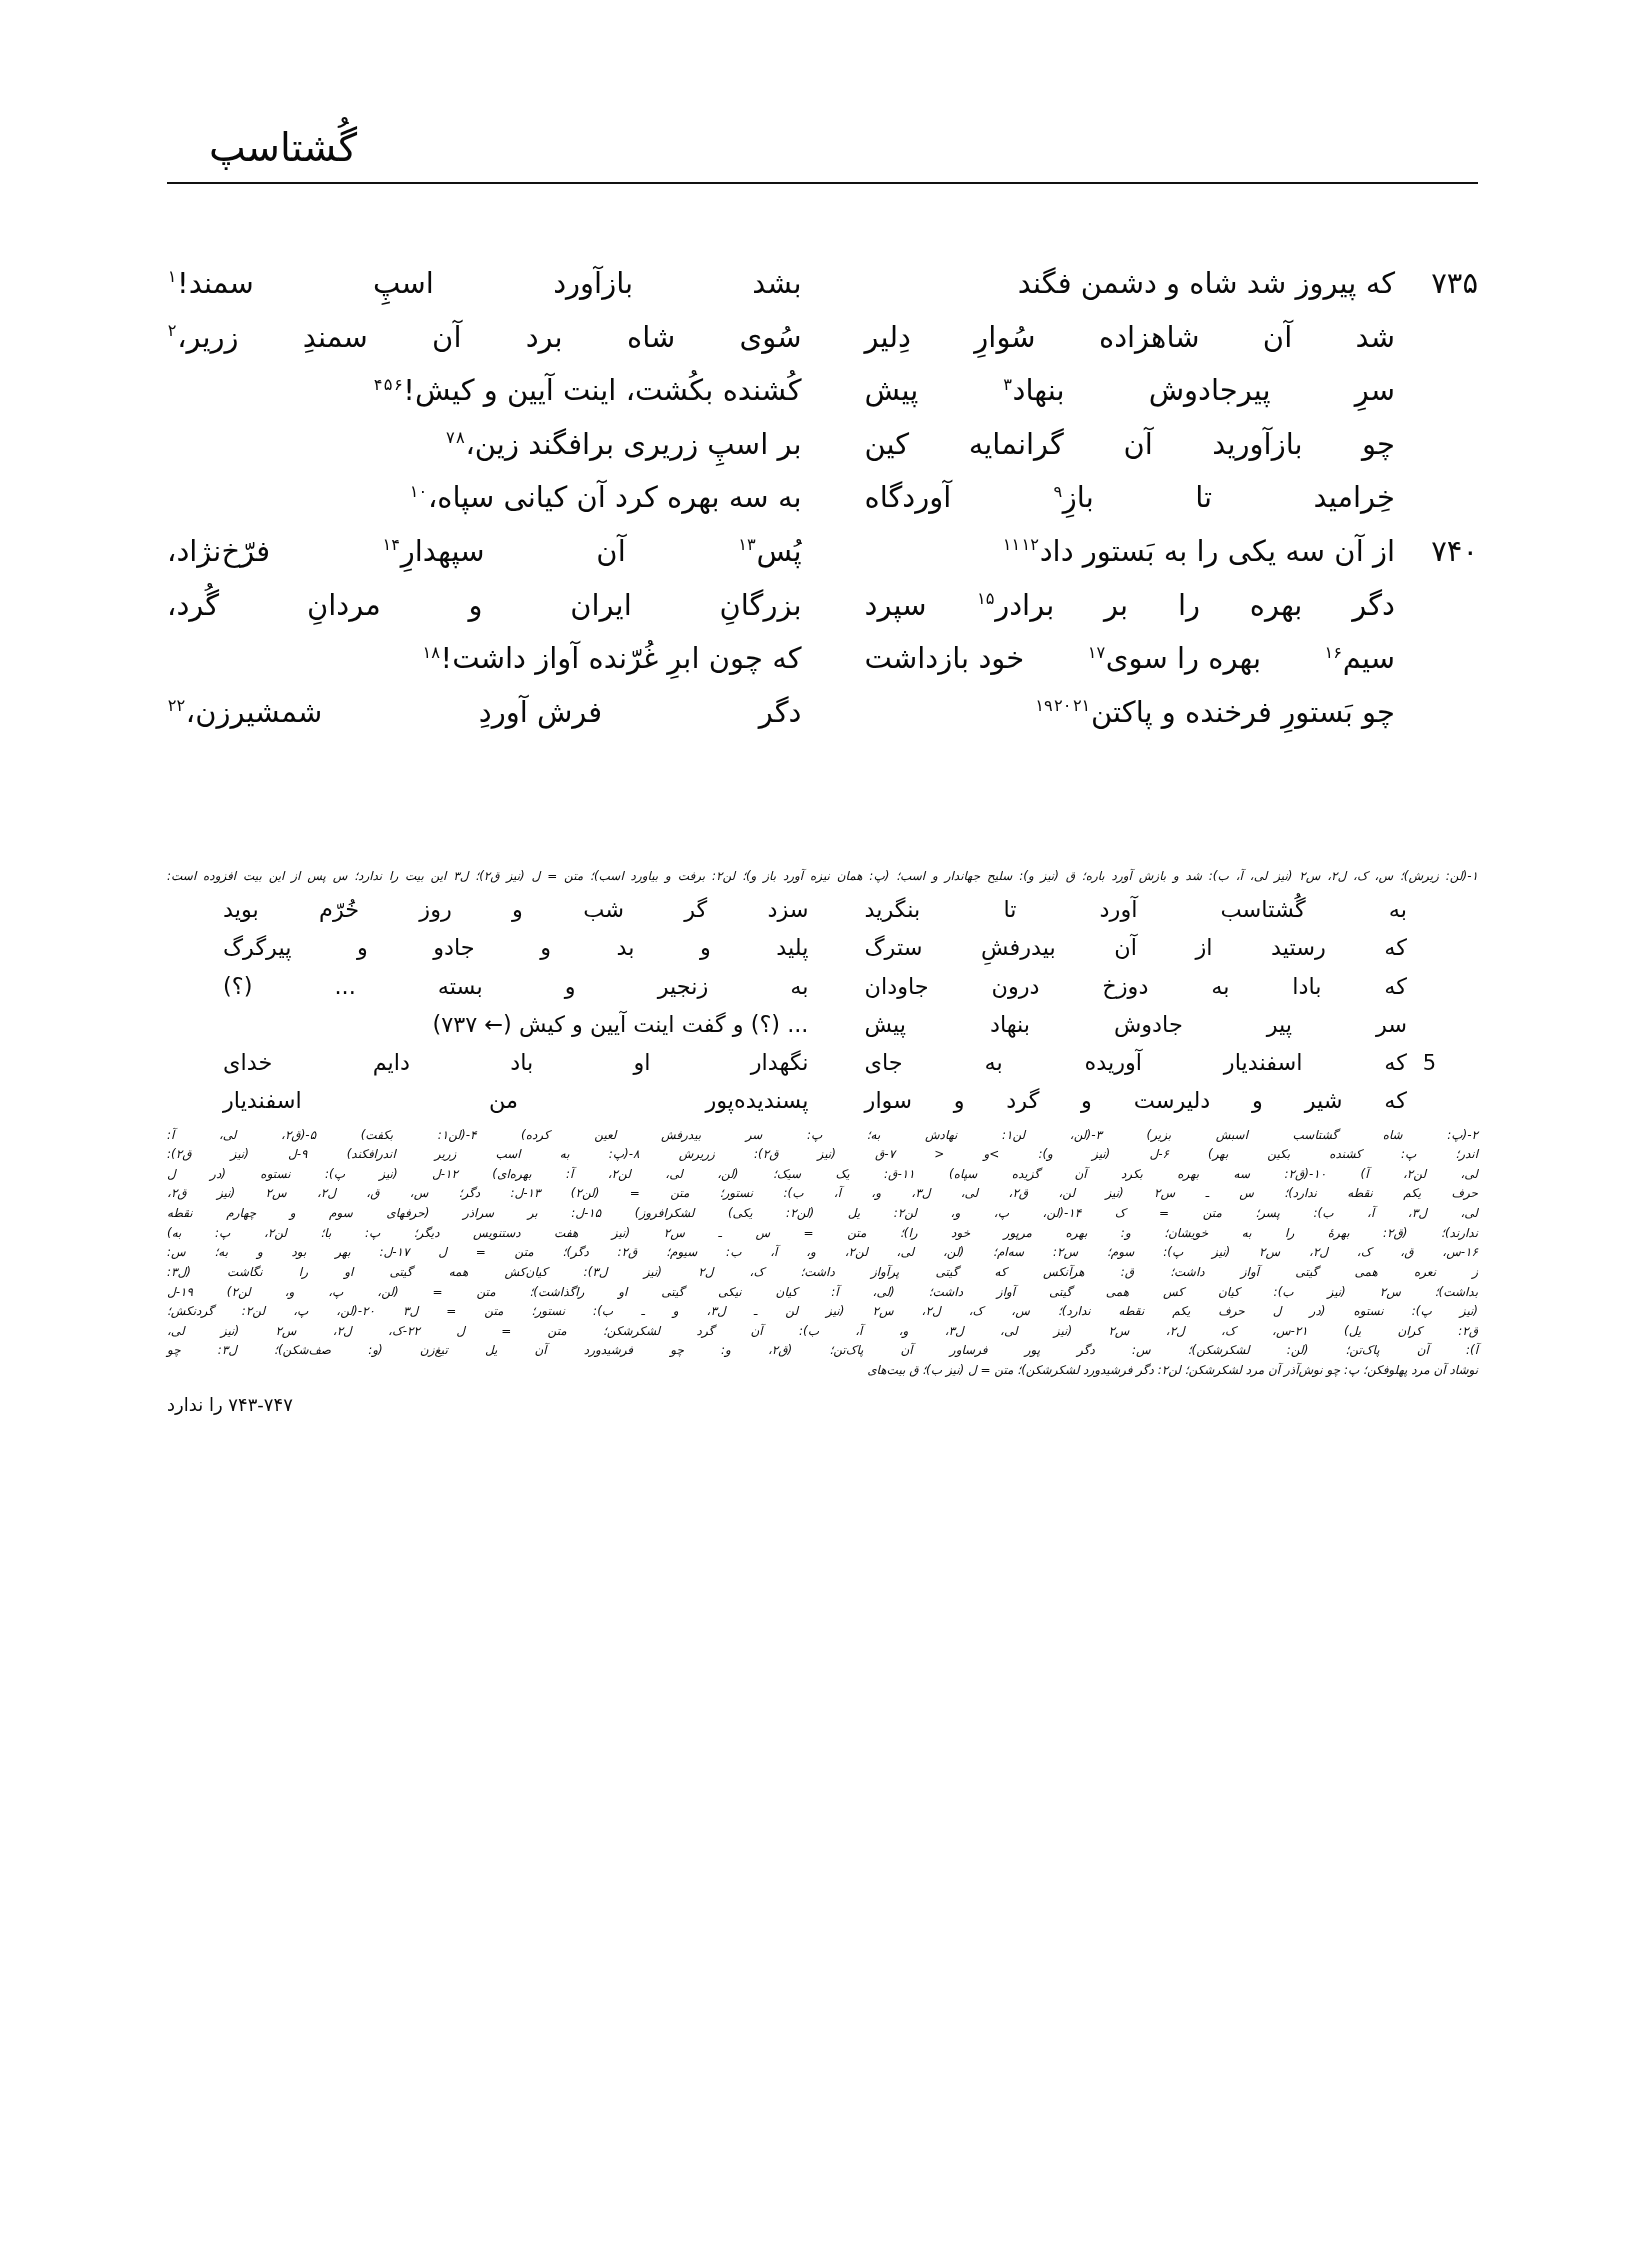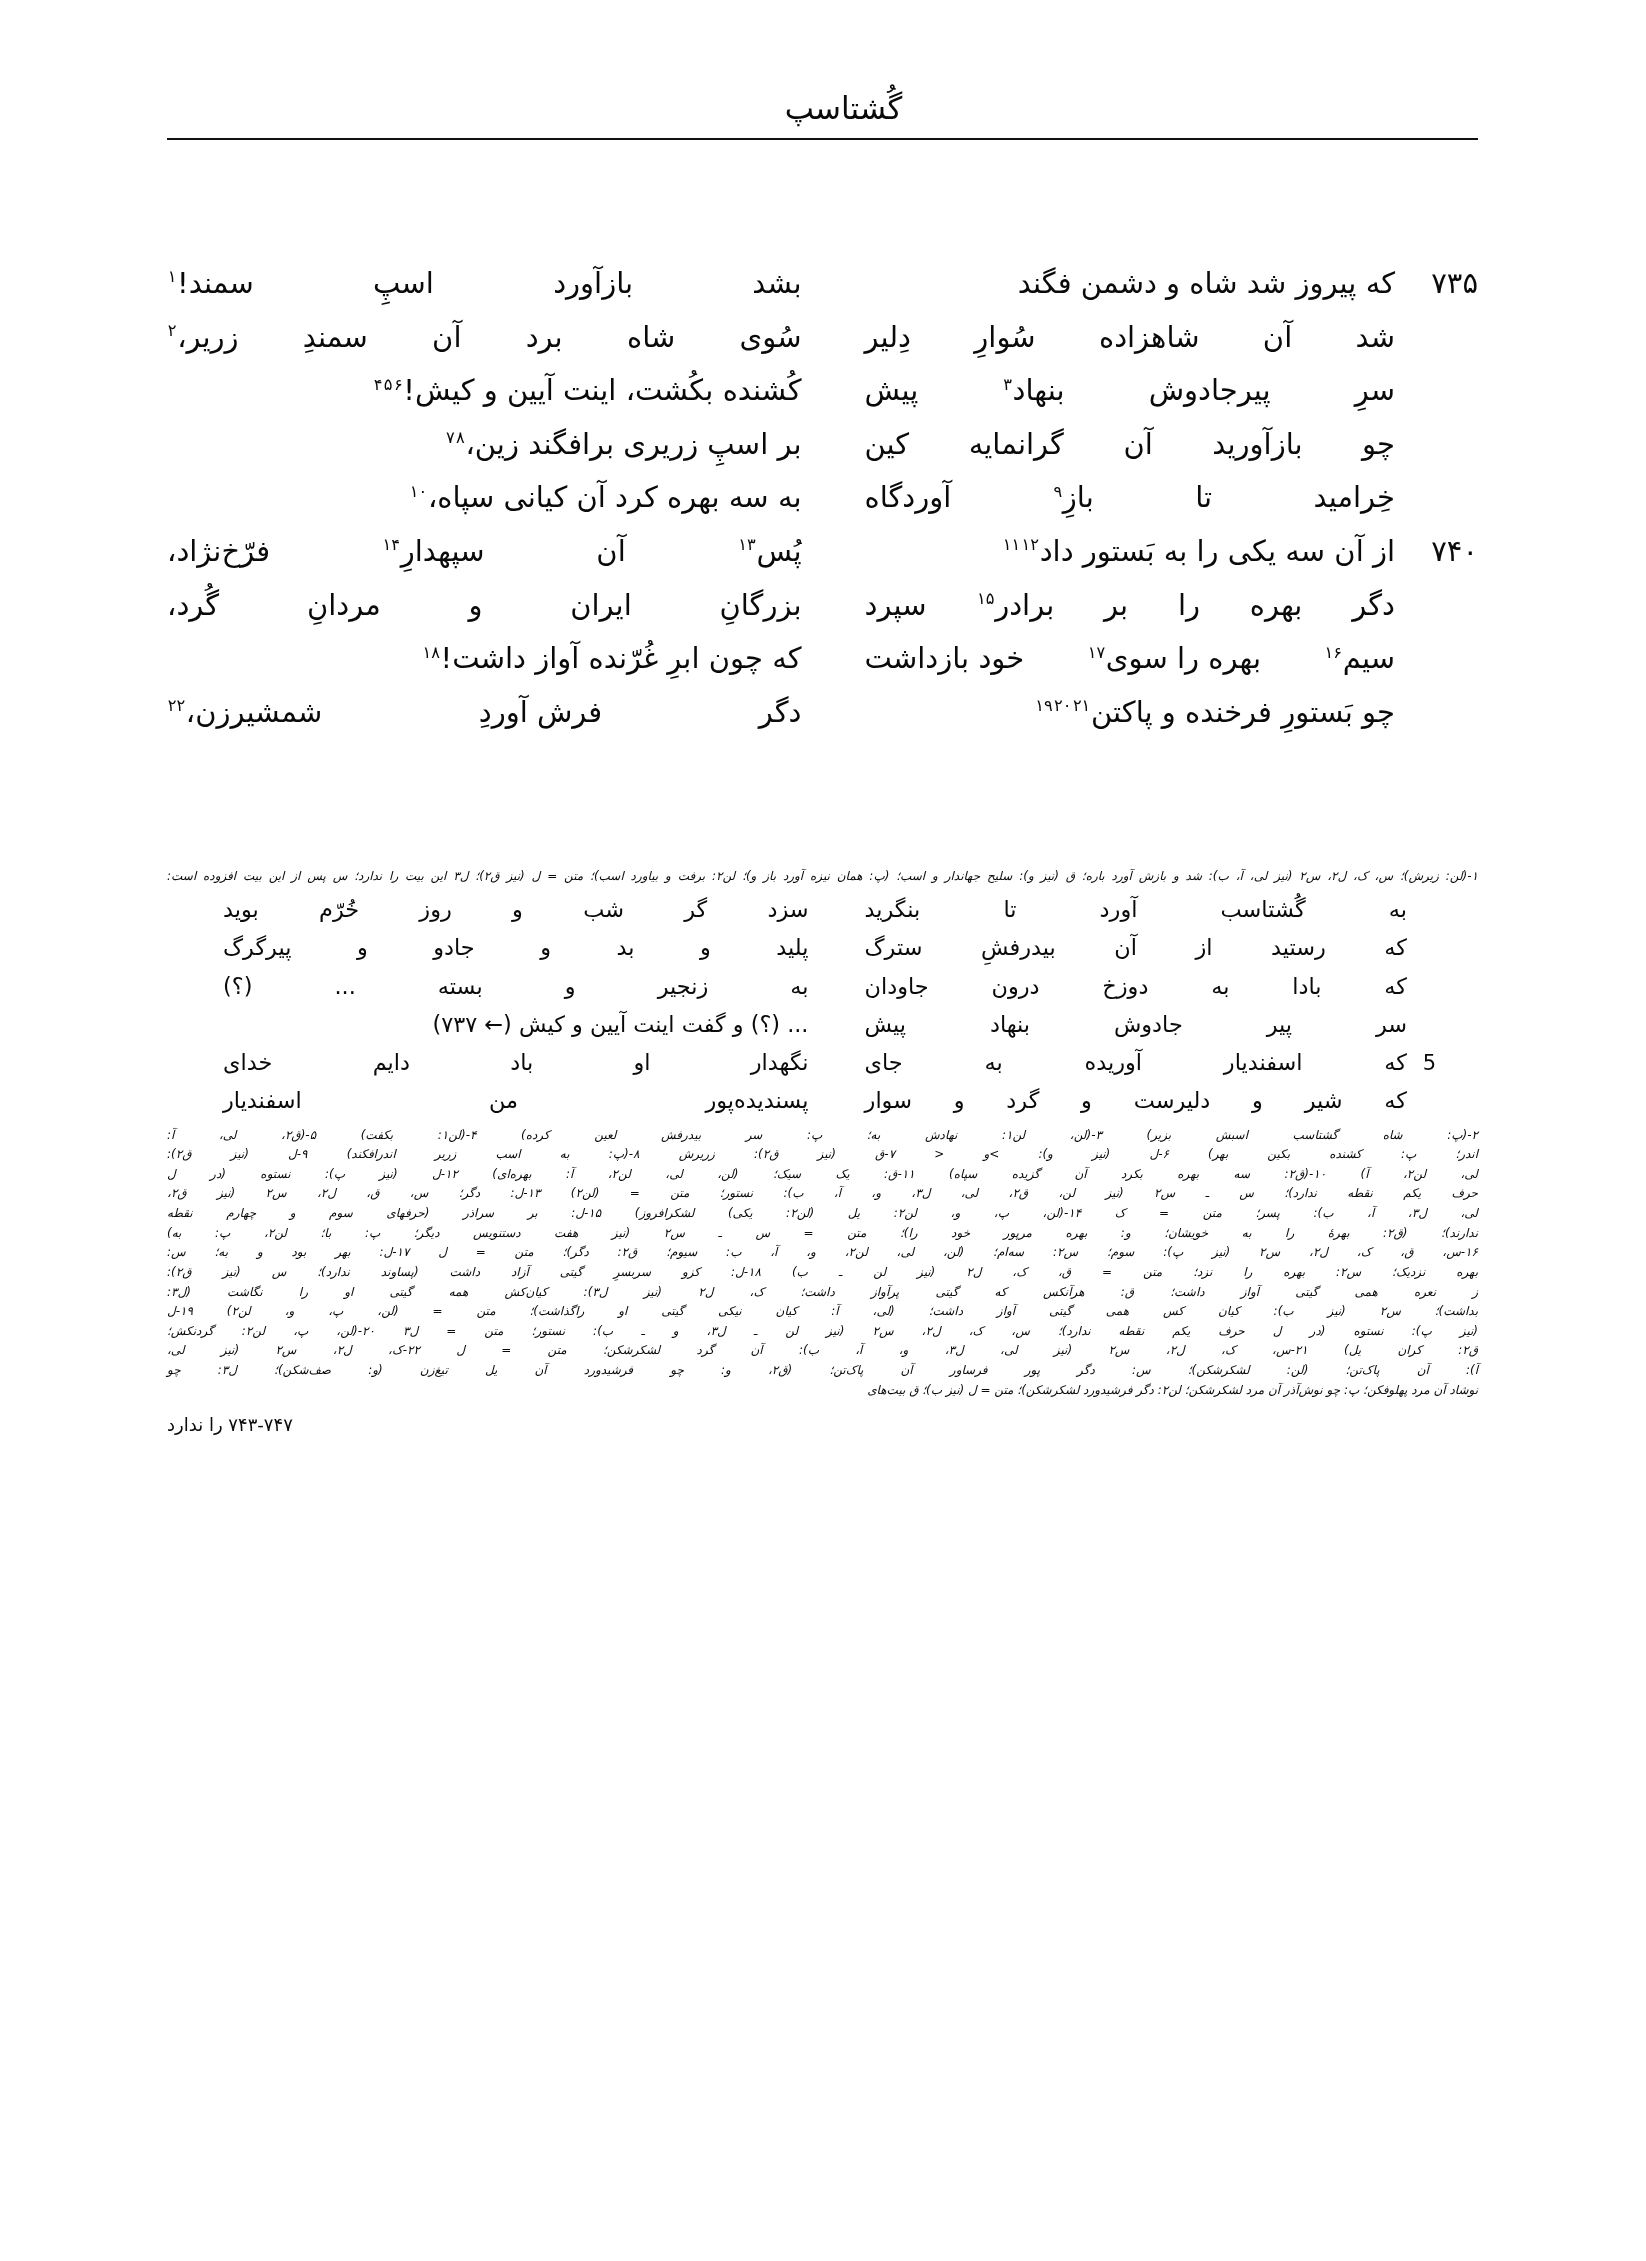--- a/index.html
+++ b/index.html
@@ -23,26 +23,27 @@
 
   
   .header-zone {
     position: absolute;
     top: 91px;
     right: 168px;
     left: 168px;
     height: 84px;
   }
   .running-head {
-    text-align: center;
-    font-size: 31px;
+    text-align: left;
+    font-size: 39px;
     line-height: 1.1;
     letter-spacing: 0.3px;
     padding-left: 42px;
     padding-bottom: 9.8px;
+    margin-top: 36px;
   }
   .head-rule {
     border-bottom: 2.1px solid #111;
     width: 100%;
     margin-top: 2.8px;
   }
 
   
   .verse-block {
     position: absolute;
@@ -457,21 +458,20 @@
         </div>
       </div>
     <div id="apparatus-body">
         <p class="app-para">۲-(پ: شاه گشتاسب اسبش بزیر)    ۳-(لن، لن۱: نهادش به؛ پ: سر بیدرفش لعین کرده)    ۴-(لن۱: بکفت)    ۵-(ق۲، لی، آ:</p>
         <p class="app-para">اندر؛ پ: کشنده بکین بهر)    ۶-ل (نیز و): &gt;و &lt;    ۷-ق (نیز ق۲): زریرش    ۸-(پ: به اسب زریر اندرافکند)    ۹-ل (نیز ق۲):</p>
         <p class="app-para">لی، لن۲، آ)    ۱۰-(ق۲: سه بهره بکرد آن گزیده سپاه)    ۱۱-ق: یک سیک؛ (لن، لی، لن۲، آ: بهره‌ای)    ۱۲-ل (نیز پ): نستوه (در ل</p>
         <p class="app-para">حرف یکم نقطه ندارد)؛ س ـ س۲ (نیز لن، ق۲، لی، ل۳، و، آ، ب): نستور؛ متن = (لن۲)    ۱۳-ل: دگر؛ س، ق، ل۲، س۲ (نیز ق۲،</p>
         <p class="app-para">لی، ل۳، آ، ب): پسر؛ متن = ک    ۱۴-(لن، پ، و، لن۲: یل (لن۲: یکی) لشکرافروز)    ۱۵-ل: بر سراذر (حرفهای سوم و چهارم نقطه</p>
         <p class="app-para">ندارند)؛ (ق۲: بهرهٔ را به خویشان؛ و: بهره مرپور خود را)؛ متن = س ـ س۲ (نیز هفت دستنویس دیگر؛ پ: با؛ لن۲، پ: به)</p>
         <p class="app-para">۱۶-س، ق، ک، ل۲، س۲ (نیز پ): سوم؛ س۲: سه‌ام؛ (لن، لی، لن۲، و، آ، ب: سیوم؛ ق۲: دگر)؛ متن = ل    ۱۷-ل: بهر بود و به؛ س:</p>
-        <p class="app-para">بهره نزدیک؛ س۲: بهره را نزد؛ متن = ق، ک، ل۲ (نیز لن ـ ب)    ۱۸-ل: کزو سربسرِ گیتی آزاد داشت (پساوند ندارد)؛ س (نیز ق۲):</p>
         <p class="app-para">ز نعره همی گیتی آواز داشت؛ ق: هرآنکس که گیتی پرآواز داشت؛ ک، ل۲ (نیز ل۳): کیان‌کش همه گیتی او را نگاشت (ل۳:</p>
         <p class="app-para">بداشت)؛ س۲ (نیز ب): کیان کس همی گیتی آواز داشت؛ (لی، آ: کیان نیکی گیتی او راگذاشت)؛ متن = (لن، پ، و، لن۲)    ۱۹-ل</p>
         <p class="app-para">(نیز پ): نستوه (در ل حرف یکم نقطه ندارد)؛ س، ک، ل۲، س۲ (نیز لن ـ ل۳، و ـ ب): نستور؛ متن = ل۳    ۲۰-(لن، پ، لن۲: گردنکش؛</p>
         <p class="app-para">ق۲: کران یل)    ۲۱-س، ک، ل۲، س۲ (نیز لی، ل۳، و، آ، ب): آن گرد لشکرشکن؛ متن = ل    ۲۲-ک، ل۲، س۲ (نیز لی،</p>
         <p class="app-para">آ): آن پاک‌تن؛ (لن: لشکرشکن)؛ س: دگر پور فرساور آن پاک‌تن؛ (ق۲، و: چو فرشیدورد آن یل تیغ‌زن (و: صف‌شکن)؛ ل۳: چو</p>
         <p class="app-para last-free">نوشاد آن مرد پهلوفکن؛ پ: چو نوش‌آذر آن مرد لشکرشکن؛ لن۲: دگر فرشیدورد لشکرشکن)؛ متن = ل (نیز ب)؛ ق بیت‌های</p>
       </div>
     <div class="app-tail">۷۴۳-۷۴۷ را ندارد</div>
   </div>
 

